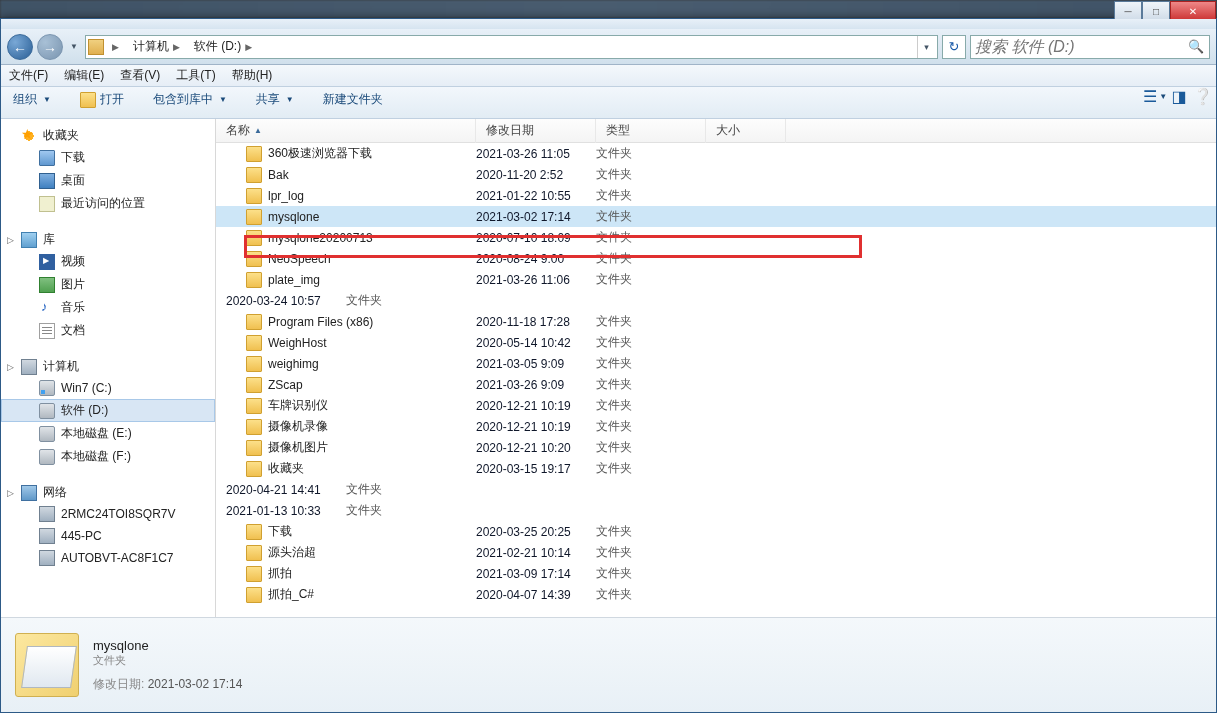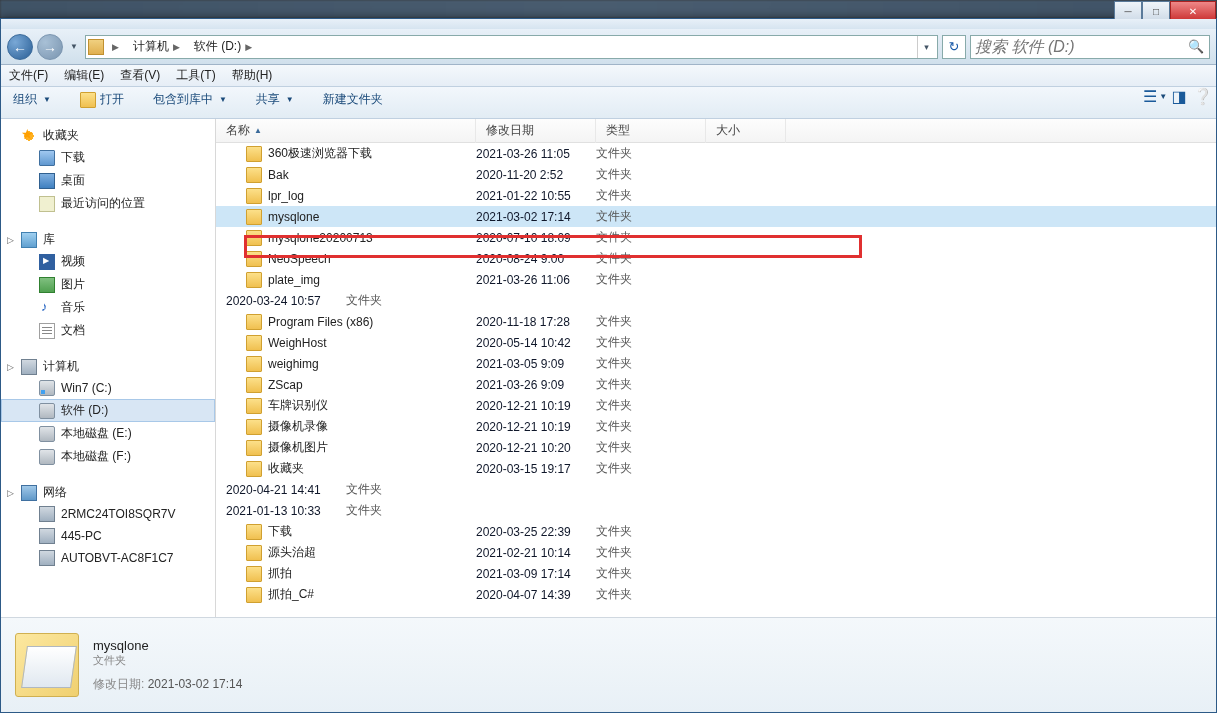--- a/index.html
+++ b/index.html
@@ -493,21 +493,21 @@
           <div class="row">
             <div class="cell c-date">2021-01-13 10:33</div>
             <div class="cell c-type">文件夹</div>
             <div class="cell c-size"></div>
           </div>
           <div class="row">
             <div class="cell c-name">
               <span class="fic"></span>
               <span>下载</span>
             </div>
-            <div class="cell c-date">2020-03-25 22:39</div>
+            <div class="cell c-date">2020-03-25 20:25</div>
             <div class="cell c-type">文件夹</div>
             <div class="cell c-size"></div>
           </div>
           <div class="row">
             <div class="cell c-name">
               <span class="fic"></span>
               <span>源头治超</span>
             </div>
             <div class="cell c-date">2021-02-21 10:14</div>
             <div class="cell c-type">文件夹</div>

